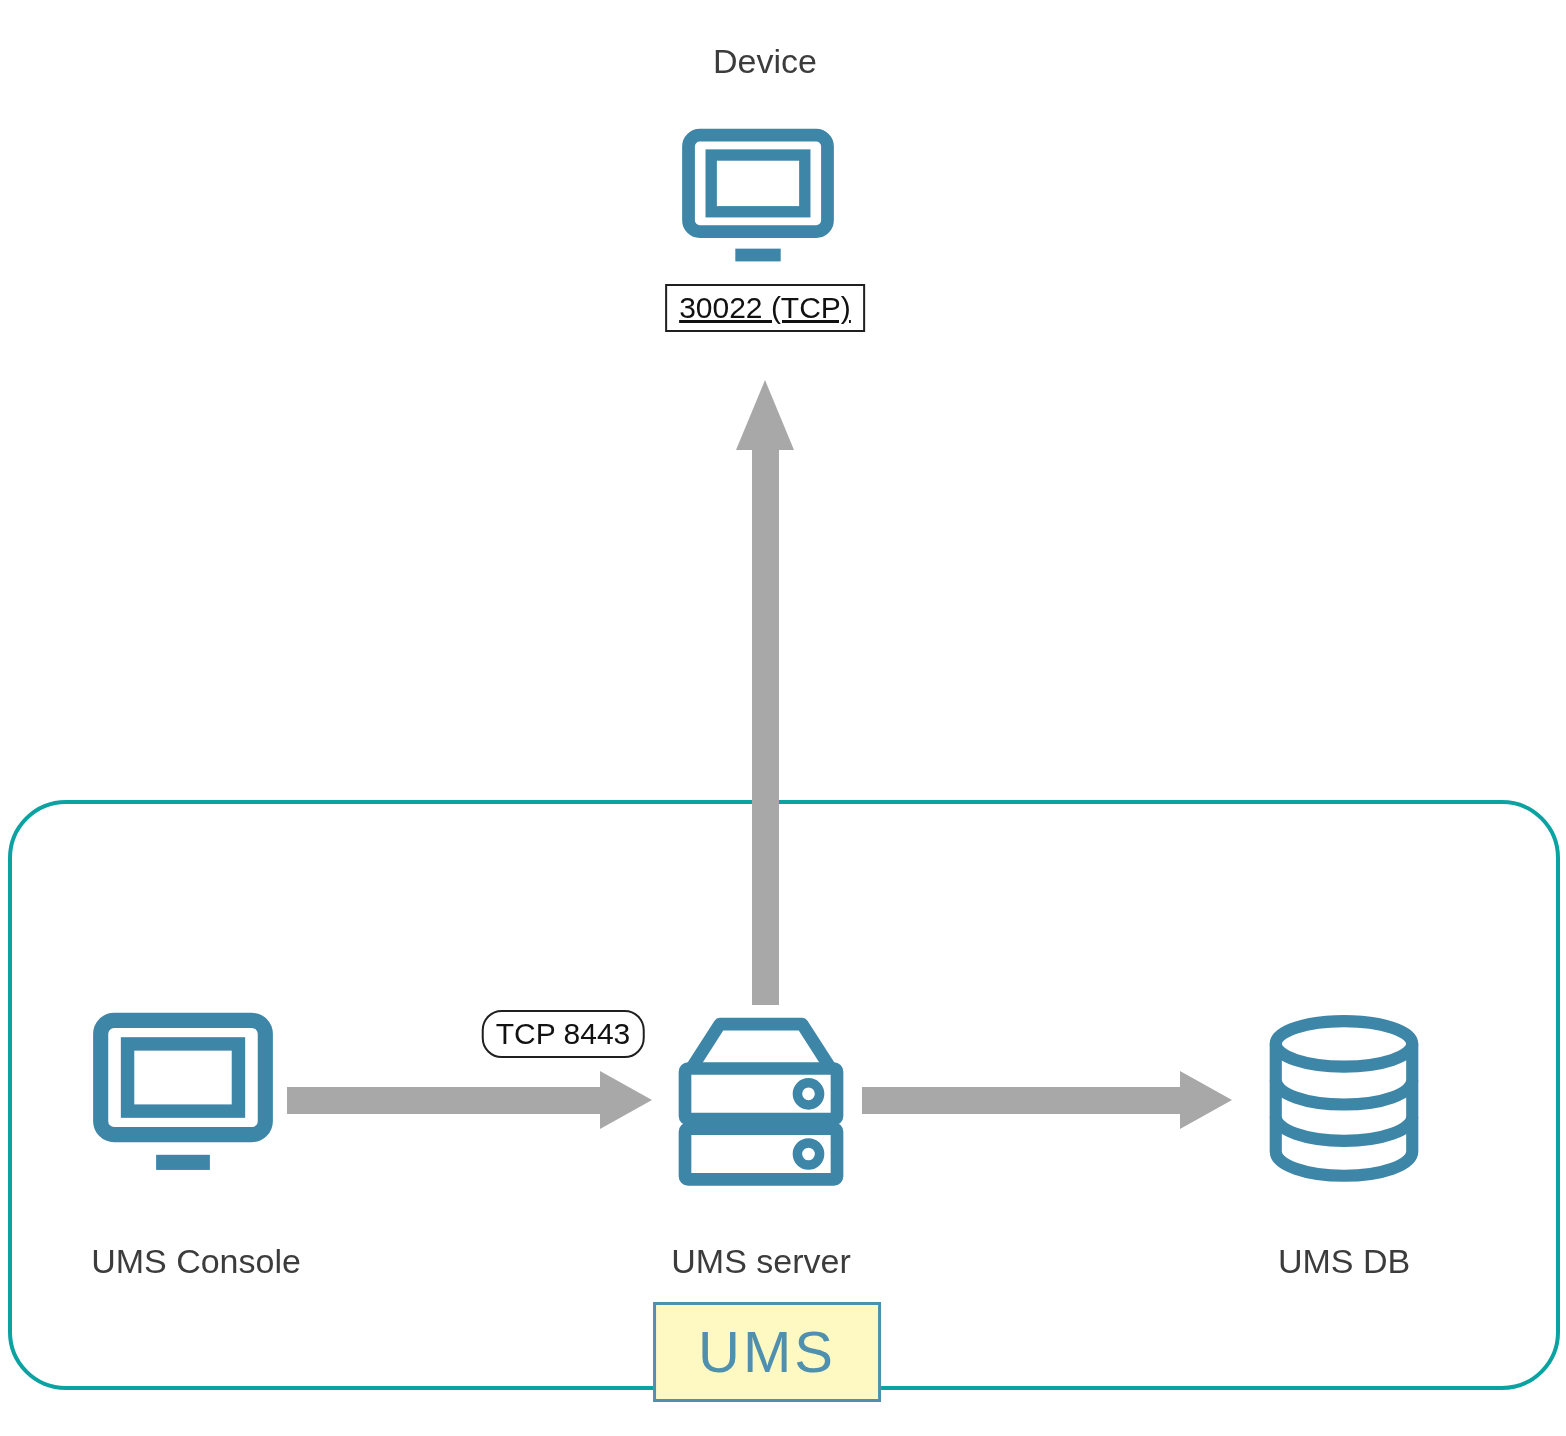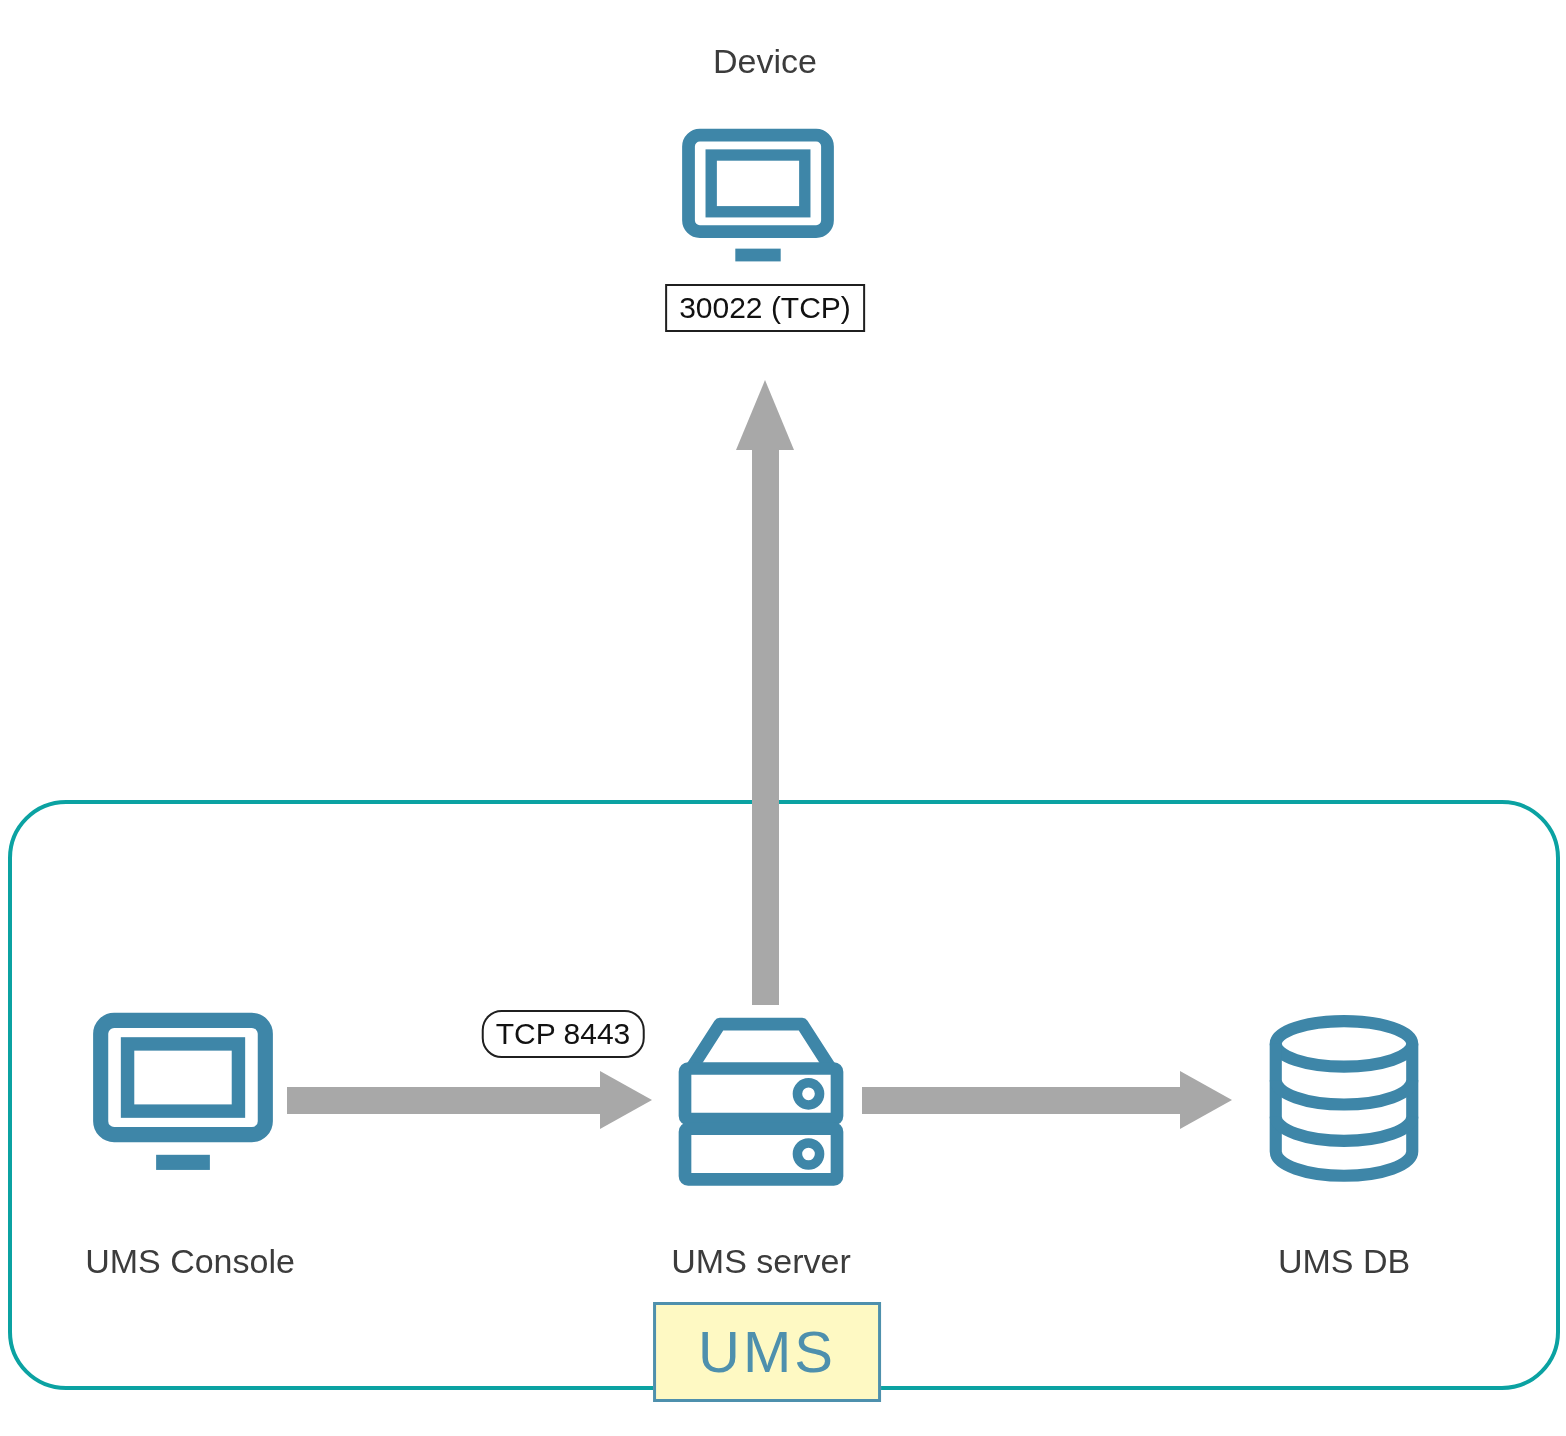--- a/index.html
+++ b/index.html
@@ -66,30 +66,30 @@
   <div class="node-label" style="left:765px;top:30px;margin-top:12px;">Device</div>
 
   <div class="icon" style="left:680px;top:124px;width:156px;height:150px;">
     <svg viewBox="0 0 110 100">
       <rect x="6" y="5" width="98" height="68" rx="8" fill="none" stroke="currentColor" stroke-width="9"></rect>
       <rect x="22" y="19" width="66" height="40" fill="none" stroke="currentColor" stroke-width="8"></rect>
       <rect x="39" y="85" width="32" height="9" fill="currentColor" stroke="none"></rect>
     </svg>
   </div>
 
-  <div class="port-box" style="left:765px;top:284px;">30022 (TCP)</div>
+  <div class="port-box" style="left:765px;top:284px;text-decoration:underline;">30022 (TCP)</div>
 
   <div class="icon" style="left:90px;top:1012px;width:186px;height:168px;">
     <svg viewBox="0 0 110 100">
       <rect x="6" y="5" width="98" height="68" rx="8" fill="none" stroke="currentColor" stroke-width="9"></rect>
       <rect x="22" y="19" width="66" height="40" fill="none" stroke="currentColor" stroke-width="8"></rect>
       <rect x="39" y="85" width="32" height="9" fill="currentColor" stroke="none"></rect>
     </svg>
   </div>
-  <div class="node-label" style="left:190px;top:1242px;">UMS Console</div>
+  <div class="node-label" style="left:196px;top:1242px;">UMS Console</div>
 
   <div class="port-box" style="left:563px;top:1010px;border-radius:20px;">TCP 8443</div>
 
   <div class="icon" style="left:665px;top:1002px;width:192px;height:190px;">
     <svg viewBox="0 0 120 120">
       <path d="M16 42 L34 14 H86 L104 42" fill="none" stroke="currentColor" stroke-width="8" stroke-linejoin="round"></path>
       <rect x="12" y="42" width="96" height="32" rx="2" fill="none" stroke="currentColor" stroke-width="8"></rect>
       <rect x="12" y="80" width="96" height="32" rx="2" fill="none" stroke="currentColor" stroke-width="8"></rect>
       <circle cx="90" cy="58" r="7" fill="none" stroke="currentColor" stroke-width="6"></circle>
       <circle cx="90" cy="96" r="7" fill="none" stroke="currentColor" stroke-width="6"></circle>

